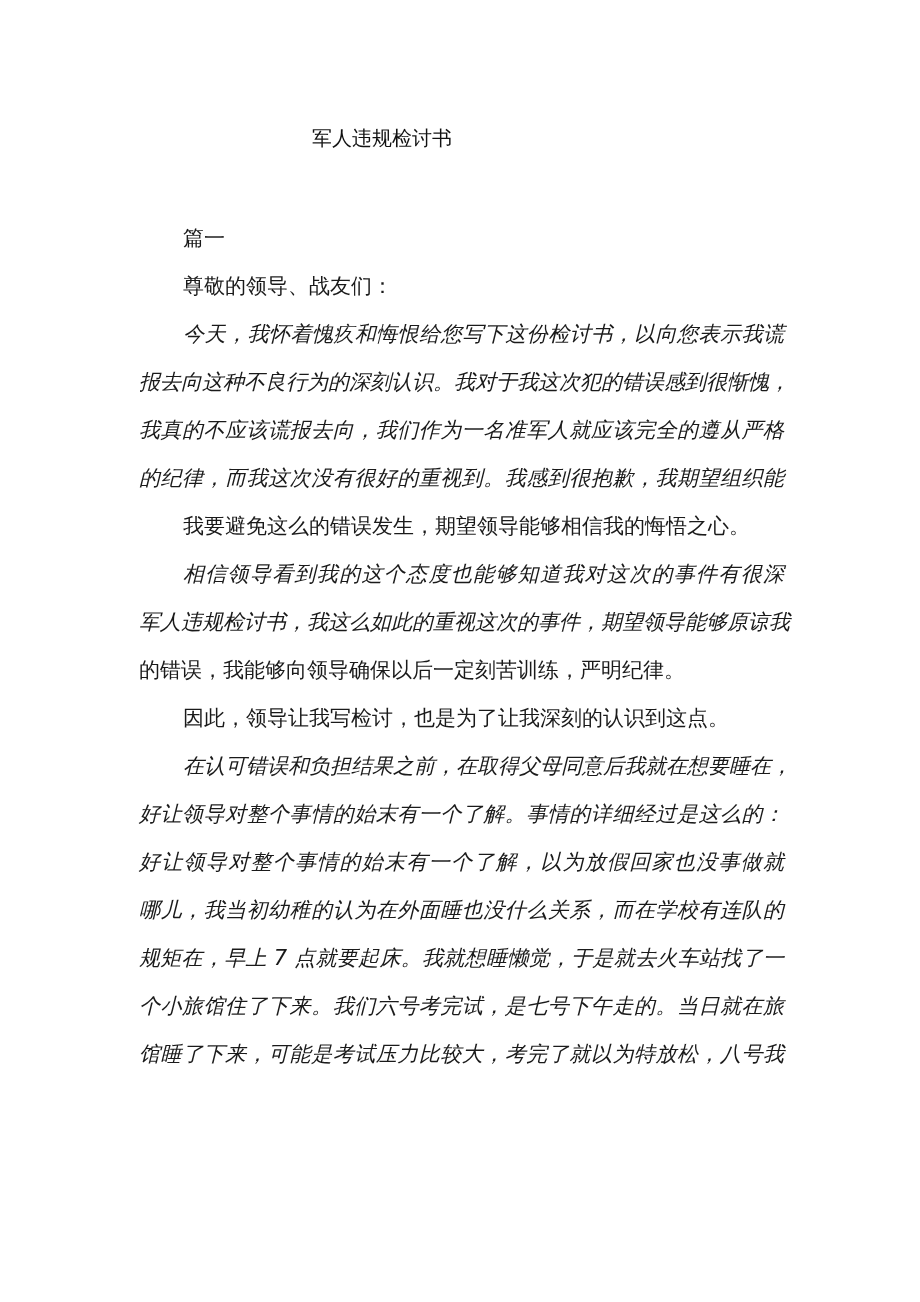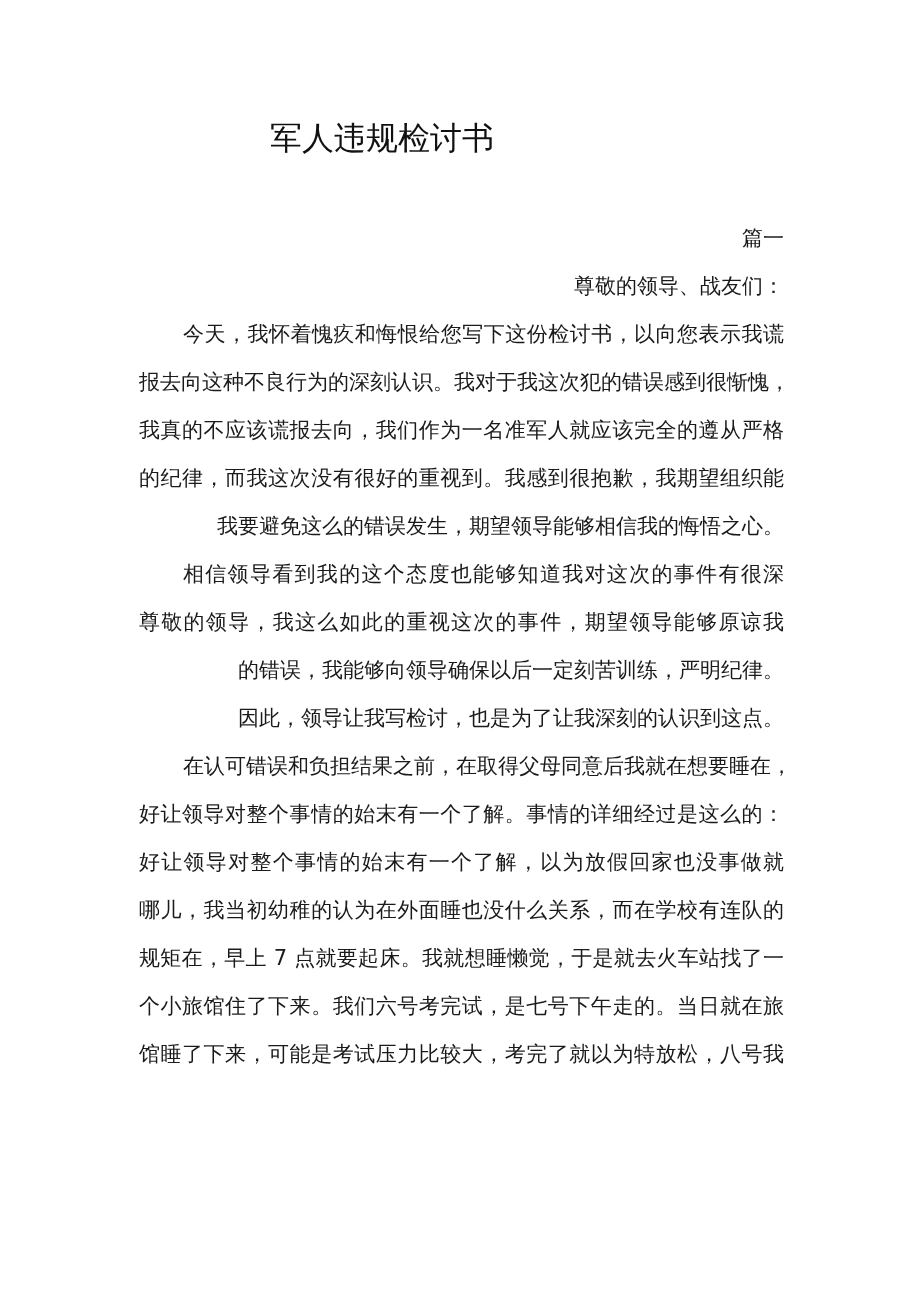--- a/index.html
+++ b/index.html
@@ -1,42 +1,42 @@
 <!DOCTYPE html>
 <html><head>
 <meta charset="utf-8">
 <style>
   html, body { margin: 0; padding: 0; background: #ffffff; }
   body { width: 920px; height: 1302px; position: relative; overflow: hidden;
          font-family: "DejaVu Sans", "Liberation Sans", sans-serif; color: #1a1a1a; }
   .page { position: absolute; left: 0; top: 0; width: 920px; height: 1302px; background: #fff; }
   .title { position: absolute; top: 118px; left: 0; width: 764px; text-align: center;
-           font-size: 32px; line-height: 40px; color: #111; letter-spacing: 0px; }
+           font-size: 20px; line-height: 40px; color: #111; letter-spacing: 0px; }
   .body { position: absolute; left: 139px; top: 214px; width: 645px; }
-  .line { font-size: 21px; line-height: 48px; height: 48px; white-space: nowrap; color: #1a1a1a; text-align: right; }
+  .line { font-size: 21px; line-height: 48px; height: 48px; white-space: nowrap; color: #1a1a1a; }
   .indent { padding-left: 44px; }
-  .justify { text-align-last: justify; text-align: justify; display: block; }
+  .justify { text-align-last: justify; text-align: justify; display: block; font-style: italic; }
 </style>
 </head>
 <body>
 
 <div class="page">
   <div class="title">军人违规检讨书</div>
 
   <div class="body">
     <div class="line indent">篇一</div>
     <div class="line indent">尊敬的领导、战友们：</div>
     <div id="lines">
         <div class="line indent justify">今天，我怀着愧疚和悔恨给您写下这份检讨书，以向您表示我谎</div>
         <div class="line justify">报去向这种不良行为的深刻认识。我对于我这次犯的错误感到很惭愧，</div>
         <div class="line justify">我真的不应该谎报去向，我们作为一名准军人就应该完全的遵从严格</div>
         <div class="line justify">的纪律，而我这次没有很好的重视到。我感到很抱歉，我期望组织能</div>
         <div class="line indent">我要避免这么的错误发生，期望领导能够相信我的悔悟之心。</div>
         <div class="line indent justify">相信领导看到我的这个态度也能够知道我对这次的事件有很深</div>
-        <div class="line justify">尊敬的领导，我这么如此的重视这次的事件，期望领导能够原谅我</div>
+        <div class="line justify">军人违规检讨书，我这么如此的重视这次的事件，期望领导能够原谅我</div>
         <div class="line">的错误，我能够向领导确保以后一定刻苦训练，严明纪律。</div>
         <div class="line indent">因此，领导让我写检讨，也是为了让我深刻的认识到这点。</div>
         <div class="line indent justify">在认可错误和负担结果之前，在取得父母同意后我就在想要睡在，</div>
         <div class="line justify">好让领导对整个事情的始末有一个了解。事情的详细经过是这么的：</div>
         <div class="line justify">好让领导对整个事情的始末有一个了解，以为放假回家也没事做就</div>
         <div class="line justify">哪儿，我当初幼稚的认为在外面睡也没什么关系，而在学校有连队的</div>
         <div class="line justify">规矩在，早上 7 点就要起床。我就想睡懒觉，于是就去火车站找了一</div>
         <div class="line justify">个小旅馆住了下来。我们六号考完试，是七号下午走的。当日就在旅</div>
         <div class="line justify">馆睡了下来，可能是考试压力比较大，考完了就以为特放松，八号我</div>
       </div>

